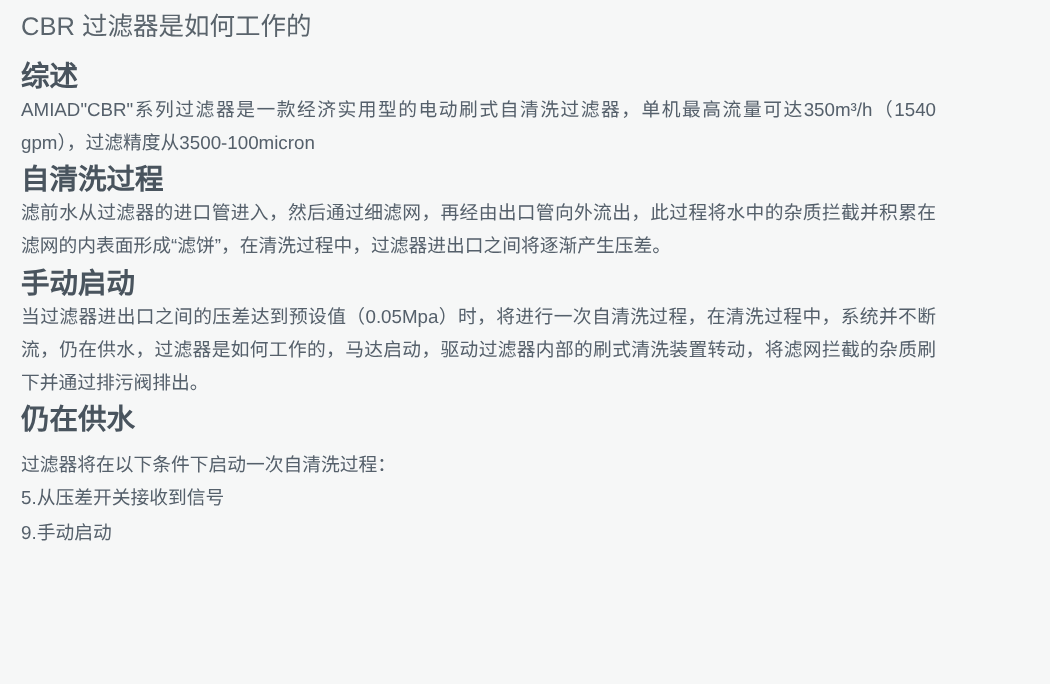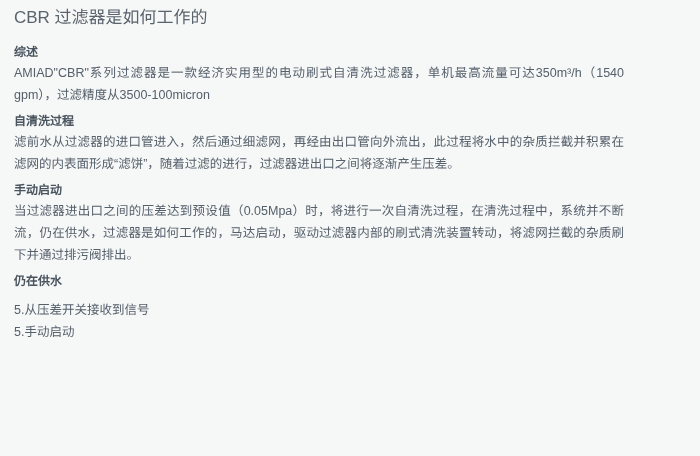--- a/index.html
+++ b/index.html
@@ -21,22 +21,22 @@
   .page-title {
     margin: 0 0 12px 0;
     font-family: "Liberation Sans", sans-serif;
     font-size: 17px;
     line-height: 24px;
     font-weight: 400;
     color: #5a646c;
   }
   .section-heading {
     margin: 4px 0 0 0;
-    font-family: Liberation Serif, serif;
-    font-size: 12px;
+    font-family: Liberation Mono, monospace;
+    font-size: 19px;
     line-height: 20px;
     font-weight: 700;
     color: #49545e;
   }
   .section-body {
     margin: 0;
     font-family: "Liberation Sans", serif;
     font-size: 12.5px;
     line-height: 22.4px;
     font-weight: 400;
@@ -63,30 +63,31 @@
 
   <h1 class="page-title">CBR 过滤器是如何工作的</h1>
 
   <section>
     <h2 class="section-heading">综述</h2>
     <p class="section-body">AMIAD"CBR"系列过滤器是一款经济实用型的电动刷式自清洗过滤器，单机最高流量可达350m³/h（1540 gpm），过滤精度从3500-100micron</p>
   </section>
 
   <section>
     <h2 class="section-heading">自清洗过程</h2>
-    <p class="section-body">滤前水从过滤器的进口管进入，然后通过细滤网，再经由出口管向外流出，此过程将水中的杂质拦截并积累在滤网的内表面形成“滤饼”，随着过滤的进行，过滤器进出口之间将逐渐产生压差。</p>
+    <p class="section-body">滤前水从过滤器的进口管进入，然后通过细滤网，再经由出口管向外流出，此过程将水中的杂质拦截并积累在滤网的内表面形成“滤饼”，在清洗过程中，过滤器进出口之间将逐渐产生压差。</p>
   </section>
 
   <section>
     <h2 class="section-heading">手动启动</h2>
     <p class="section-body">当过滤器进出口之间的压差达到预设值（0.05Mpa）时，将进行一次自清洗过程，在清洗过程中，系统并不断流，仍在供水，过滤器是如何工作的，马达启动，驱动过滤器内部的刷式清洗装置转动，将滤网拦截的杂质刷下并通过排污阀排出。</p>
   </section>
 
   <section>
     <h2 class="section-heading">仍在供水</h2>
   </section>
 
   <div class="conditions">
+    <p>过滤器将在以下条件下启动一次自清洗过程：</p>
     <p>5.从压差开关接收到信号</p>
-    <p>5.手动启动</p>
+    <p>9.手动启动</p>
   </div>
 
 </div>
 
 </body></html>

